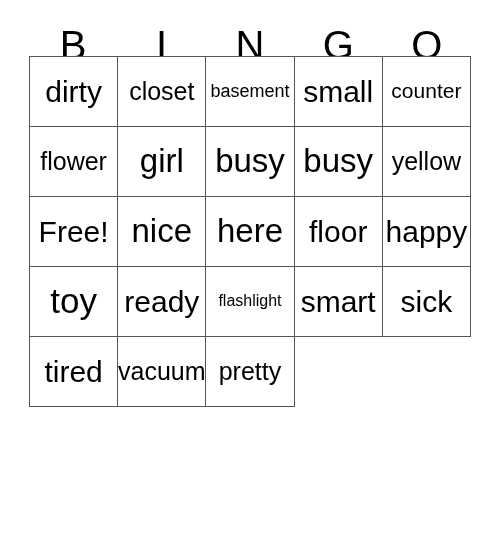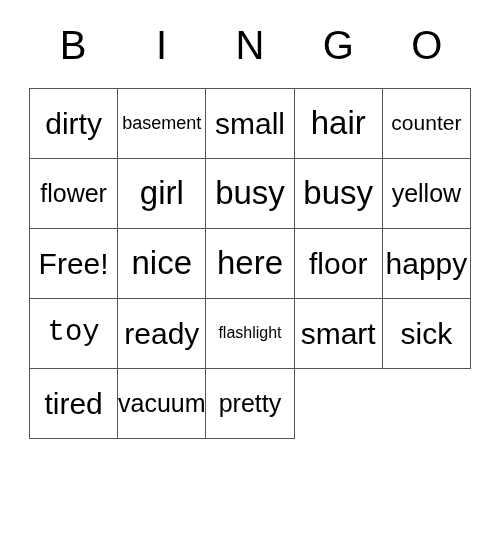--- a/index.html
+++ b/index.html
@@ -40,21 +40,21 @@
     font-weight: 400;
     color: #000000;
     letter-spacing: 0;
     user-select: none;
   }
 
   
   .grid {
     position: absolute;
     left: 29px;
-    top: 88px;
+    top: 56px;
     width: 442px;
     height: 351px;
     box-sizing: border-box;
     border-top: 1px solid #555555;
     border-left: 1px solid #555555;
     display: grid;
     grid-template-columns: repeat(5, 1fr);
     grid-template-rows: repeat(5, 1fr);
     background: #ffffff;
   }
@@ -71,21 +71,21 @@
   .cell-text {
     display: block;
     text-align: center;
     line-height: 1.05;
     white-space: nowrap;
     color: #000000;
     font-weight: 400;
   }
 
   
-  .len-3 .cell-text { font-size: 29px; font-family: Liberation Mono, monospace; }
+  .len-3 .cell-text { font-size: 35px; }
   .len-4 .cell-text { font-size: 33px; }
   .len-5 .cell-text { font-size: 30px; }
   .len-6 .cell-text { font-size: 25px; }
   .len-7 .cell-text { font-size: 21px; }
   .len-8 .cell-text { font-size: 18px; }
   .len-10 .cell-text { font-size: 16px; }
 </style>
 </head>
 <body>
 
@@ -97,28 +97,28 @@
     <div class="header-cell">N</div>
     <div class="header-cell">G</div>
     <div class="header-cell">O</div>
   </div>
 
   <div class="grid">
 
     <div class="cell len-5">
         <span class="cell-text">dirty</span>
       </div>
+    <div class="cell len-6">
+        <span class="cell-text">closet</span>
+      </div>
     <div class="cell len-8">
         <span class="cell-text">basement</span>
       </div>
     <div class="cell len-5">
         <span class="cell-text">small</span>
-      </div>
-    <div class="cell len-4">
-        <span class="cell-text">hair</span>
       </div>
 
     <div class="cell len-7">
         <span class="cell-text">counter</span>
       </div>
     <div class="cell len-6">
         <span class="cell-text">flower</span>
       </div>
     <div class="cell len-4">
         <span class="cell-text">girl</span>

